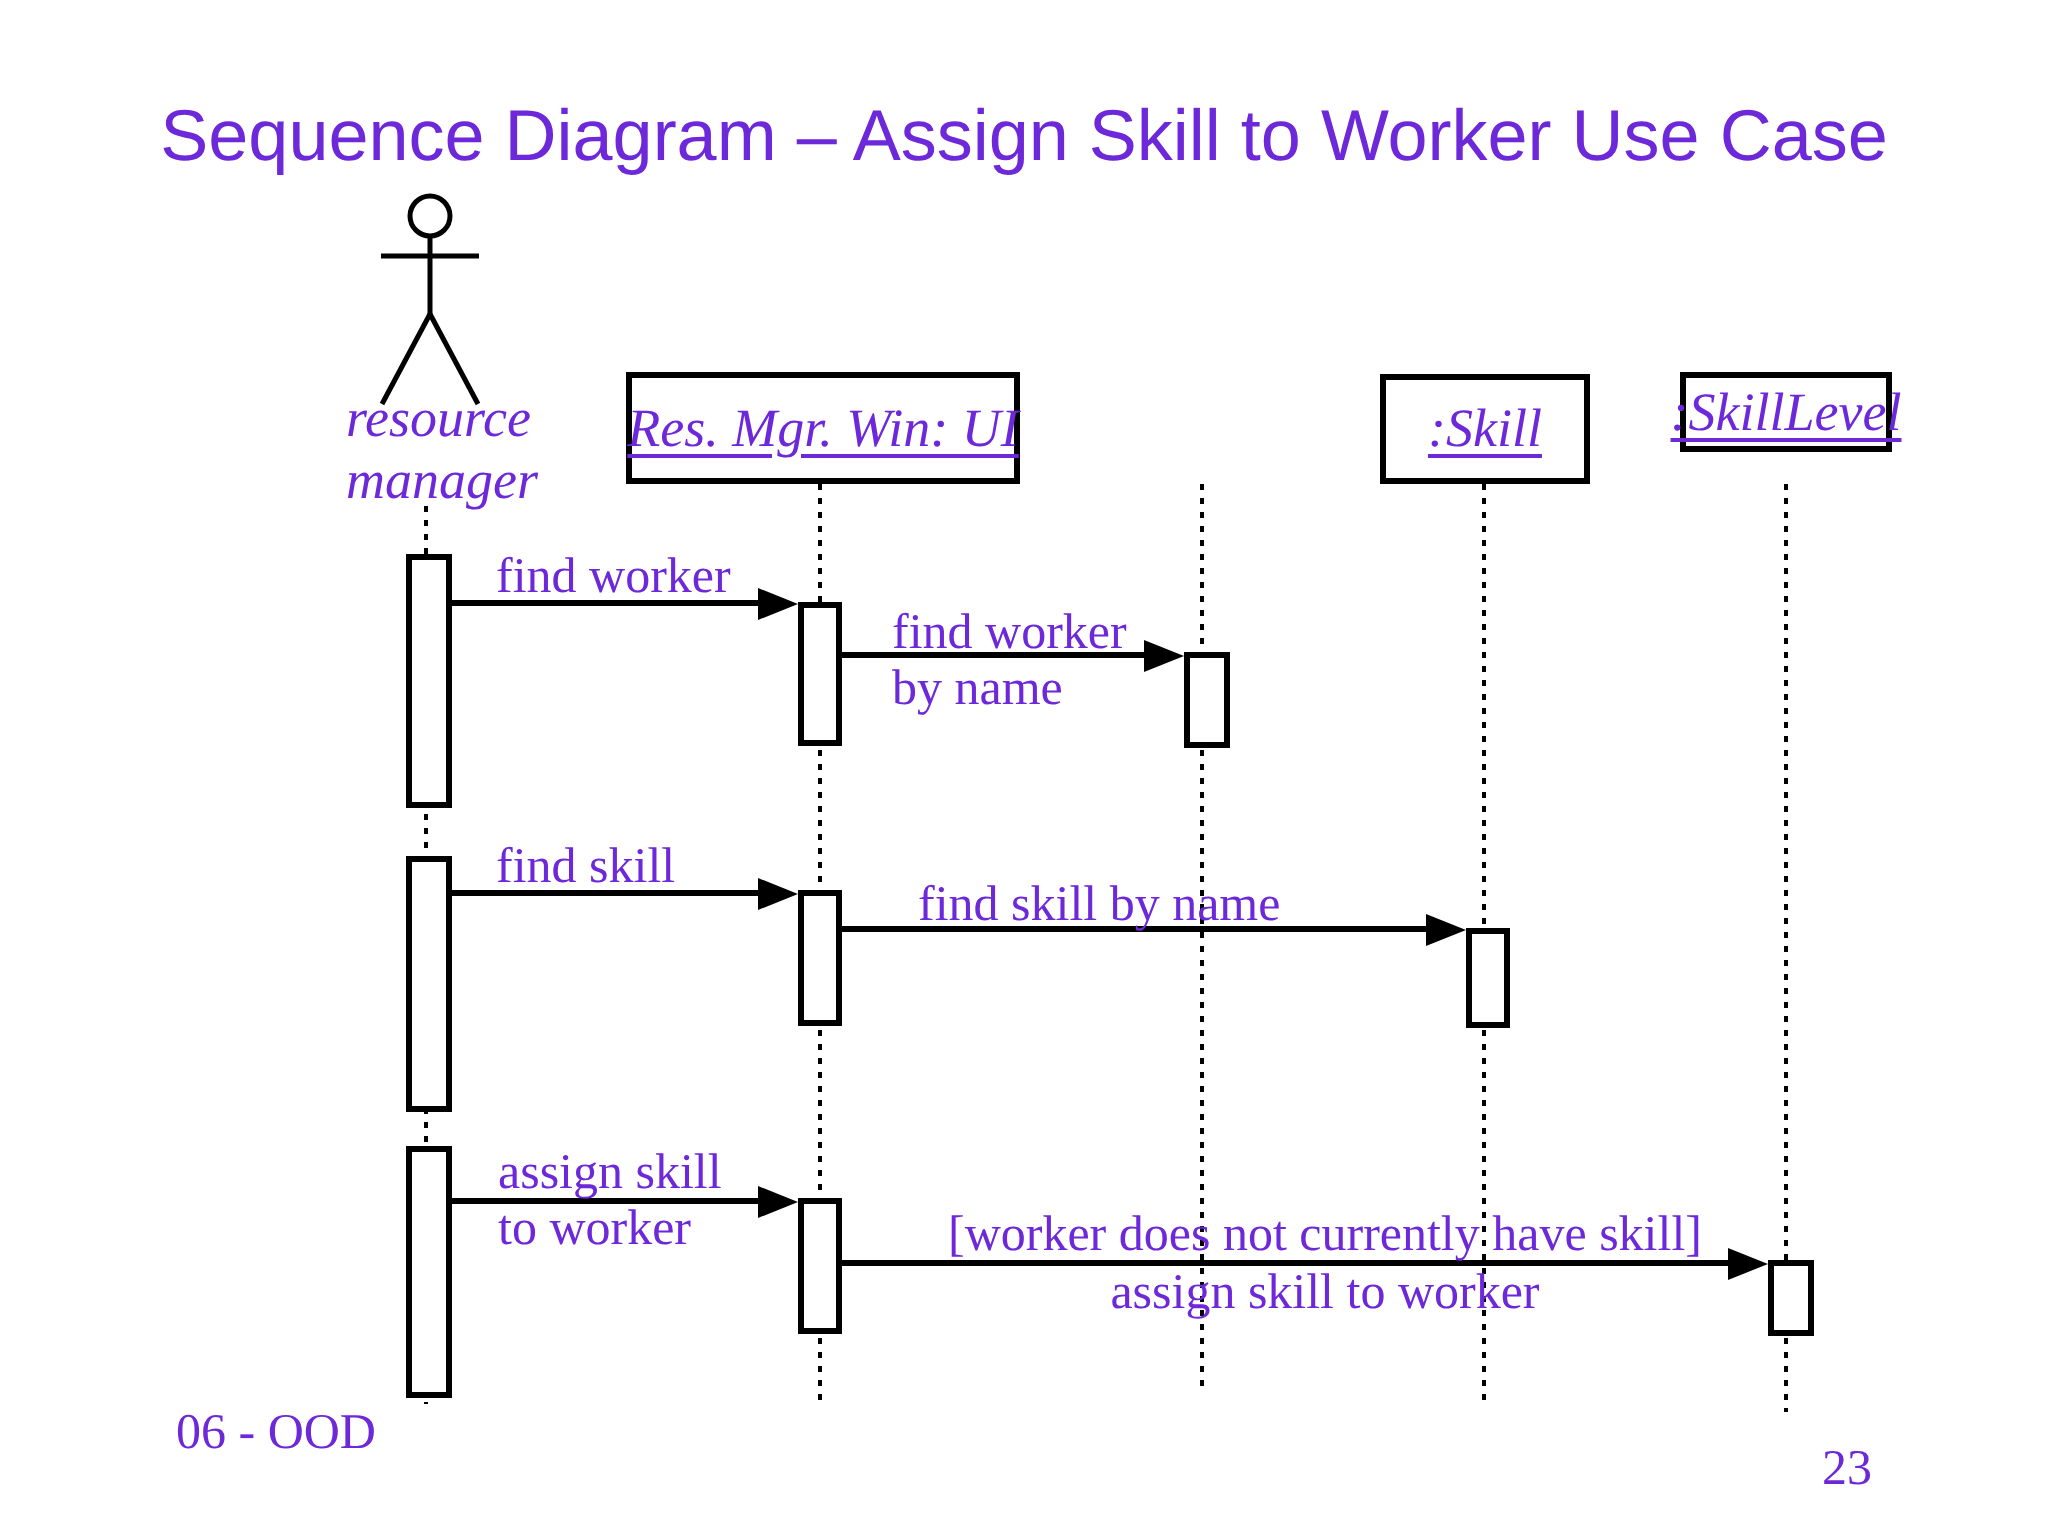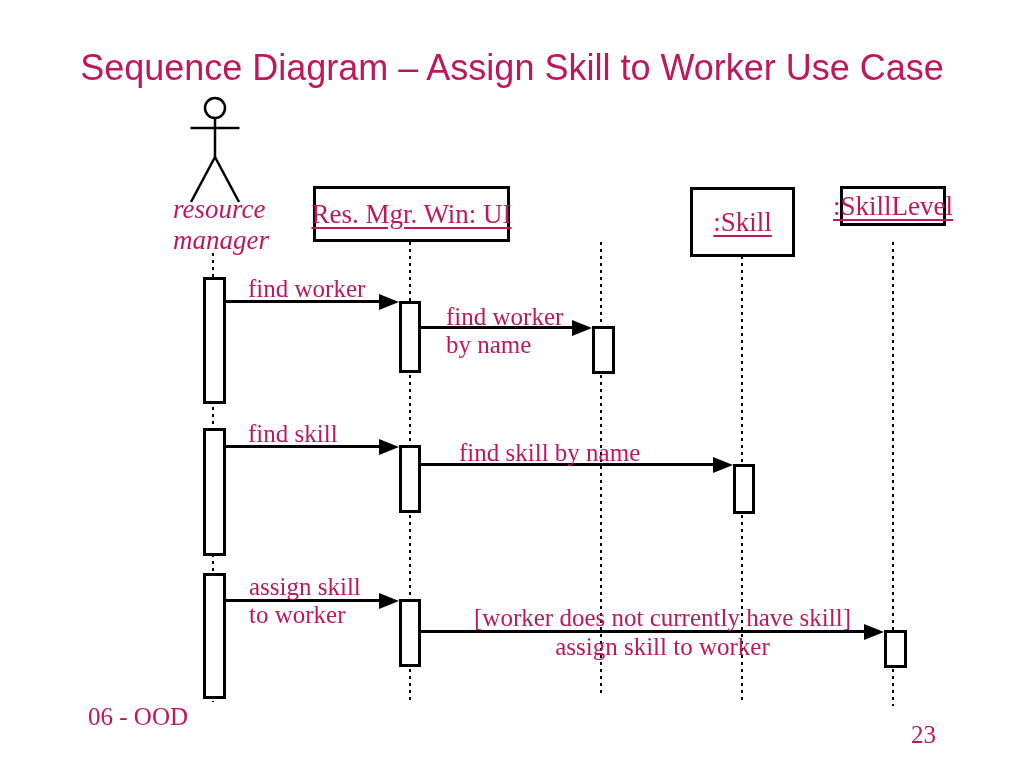--- a/index.html
+++ b/index.html
@@ -4,21 +4,21 @@
 <style>
   * { margin: 0; padding: 0; box-sizing: border-box; }
   html, body { background: #888; }
   .slide {
     position: relative;
     width: 1024px;
     height: 768px;
     background: #ffffff;
     overflow: hidden;
     font-family: "Liberation Serif", serif;
-    color: #be185d;
+    color: #6d28d9;
   }
 
   
   .title {
     position: absolute;
     left: 0; top: 47px;
     width: 1024px;
     text-align: center;
     font-family: "Liberation Sans", sans-serif;
     font-size: 36px;
@@ -51,24 +51,24 @@
   
   .head-box {
     position: absolute;
     border: 3px solid #000;
     background: #fff;
     display: flex; align-items: center; justify-content: center;
     font-size: 27px;
     white-space: nowrap;
     z-index: 2;
   }
-  .head-box span { text-decoration: underline; text-underline-offset: 4px; }
+  .head-box span { text-decoration: underline; text-underline-offset: 4px; font-style: italic; }
   #box-ui         { left: 313px; top: 186px; width: 197px; height: 56px; }
   #box-worker     { left: 549px; top: 188px; width: 104px; height: 52px; }
-  #box-skill      { left: 690px; top: 187px; width: 105px; height: 70px; }
+  #box-skill      { left: 690px; top: 187px; width: 105px; height: 55px; }
   #box-skilllevel { left: 840px; top: 186px; width: 106px; height: 40px; }
 
   
   .bar {
     position: absolute;
     border: 3px solid #000;
     background: #fff;
     z-index: 2;
   }
   #bar-a1 { left: 203px; top: 277px; width: 23px; height: 127px; }

